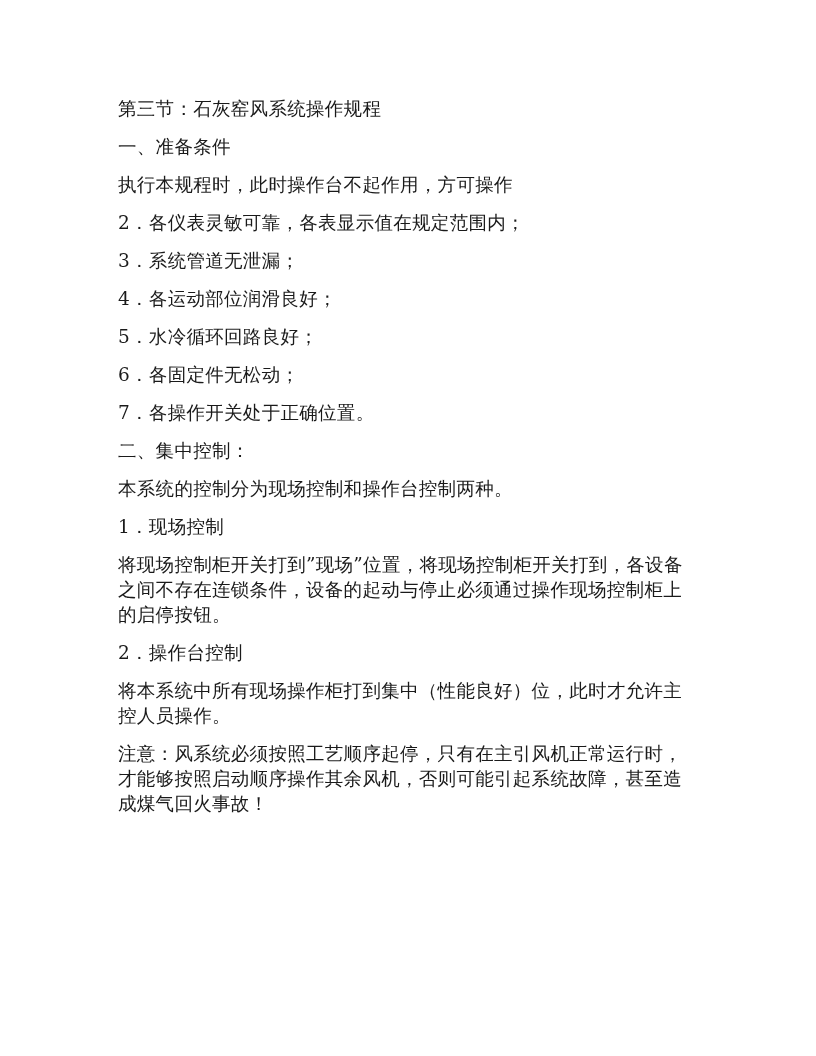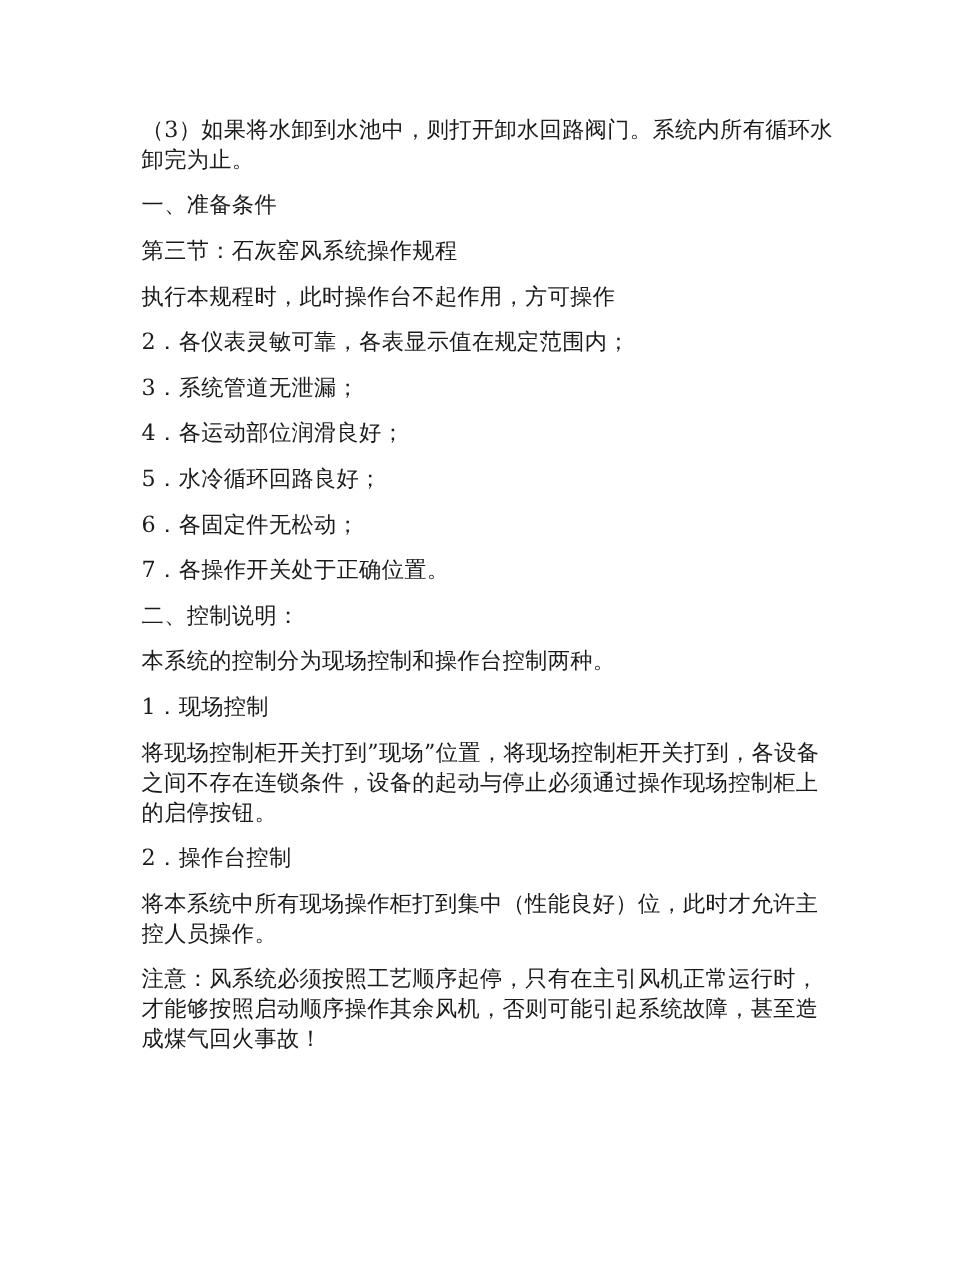--- a/index.html
+++ b/index.html
@@ -27,30 +27,29 @@
       margin: 0 0 13px 0;
       letter-spacing: 0.3px;
       white-space: normal;
       word-break: break-all;
     }
   </style>
 </head>
 <body>
 
 <div class="page">
-  <p class="para">（3）如果将水卸到水池中，则打开卸水回路阀门。系统内所有循环水卸完为止。</p>
+  <p class="para">第三节：石灰窑风系统操作规程</p>
   <p class="para">一、准备条件</p>
-  <p class="para">第三节：石灰窑风系统操作规程</p>
   <p class="para">执行本规程时，此时操作台不起作用，方可操作</p>
   <p class="para">2．各仪表灵敏可靠，各表显示值在规定范围内；</p>
   <p class="para">3．系统管道无泄漏；</p>
   <p class="para">4．各运动部位润滑良好；</p>
   <p class="para">5．水冷循环回路良好；</p>
   <p class="para">6．各固定件无松动；</p>
   <p class="para">7．各操作开关处于正确位置。</p>
-  <p class="para">二、控制说明：</p>
+  <p class="para">二、集中控制：</p>
   <p class="para">本系统的控制分为现场控制和操作台控制两种。</p>
   <p class="para">1．现场控制</p>
   <p class="para">将现场控制柜开关打到”现场”位置，将现场控制柜开关打到，各设备之间不存在连锁条件，设备的起动与停止必须通过操作现场控制柜上的启停按钮。</p>
   <p class="para">2．操作台控制</p>
   <p class="para">将本系统中所有现场操作柜打到集中（性能良好）位，此时才允许主控人员操作。</p>
   <p class="para">注意：风系统必须按照工艺顺序起停，只有在主引风机正常运行时，才能够按照启动顺序操作其余风机，否则可能引起系统故障，甚至造成煤气回火事故！</p>
 </div>
 
 </body></html>

